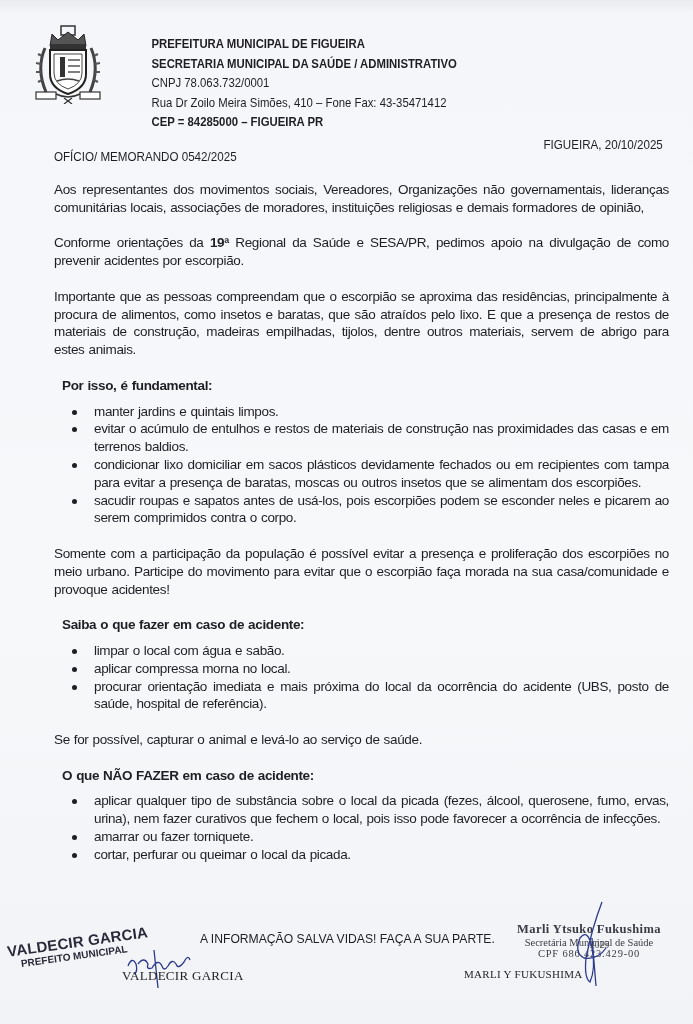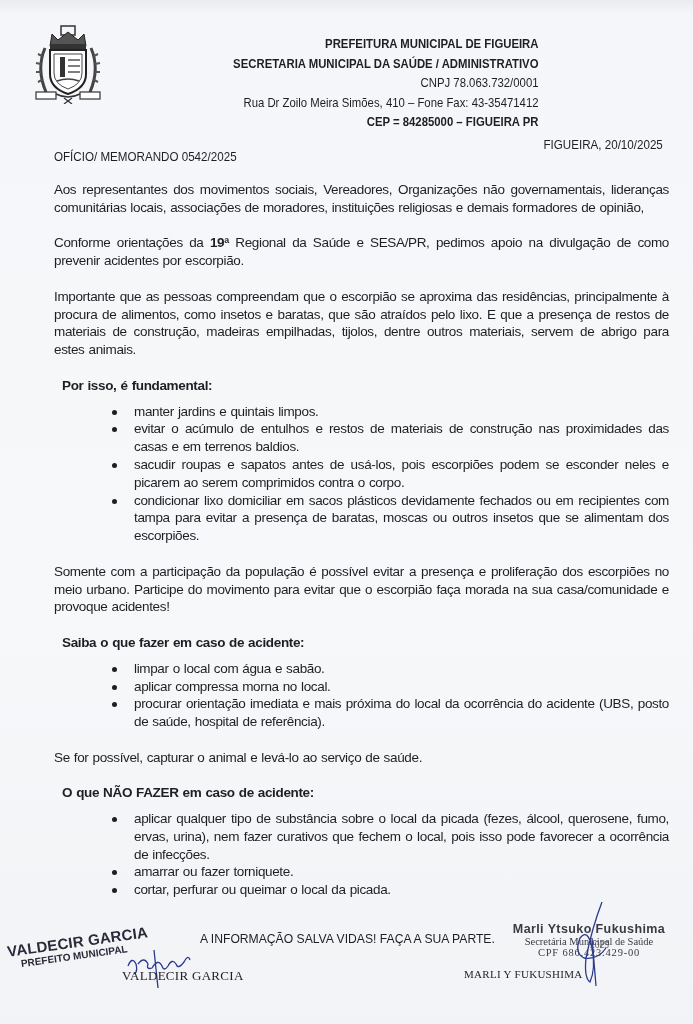--- a/index.html
+++ b/index.html
@@ -11,42 +11,42 @@
     position: relative;
   }
   .page {
     position: absolute; left: 0; top: 0; width: 693px; height: 1024px;
     background: linear-gradient(180deg, #e9ebef 0px, #f5f6f9 14px, #f7f8fa 60%, #f2f3f6 100%);
   }
   .crest {
     position: absolute; left: 30px; top: 24px; width: 76px; height: 80px;
   }
   .header {
-    position: absolute; left: 120px; top: 34px; width: 450px; text-align: right;
+    position: absolute; left: 120px; top: 34px; width: 450px; text-align: left;
     font-family: "Liberation Sans", "DejaVu Sans", sans-serif;
   }
   .header .l { font-size: 13.2px; line-height: 19.5px; transform: scaleX(0.86); white-space: nowrap; }
   .header .b { font-weight: bold; }
   .date {
     position: absolute; right: 30px; top: 137px; font-size: 13.5px;
     font-family: "Liberation Sans", sans-serif; transform: scaleX(0.86); transform-origin: right;
   }
   .memo {
     position: absolute; left: 54px; top: 149px; font-size: 13.5px;
     font-family: "Liberation Sans", sans-serif; transform: scaleX(0.86); transform-origin: left;
   }
   .body {
     position: absolute; left: 54px; top: 181px; width: 615px;
     font-family: "Liberation Sans", "DejaVu Sans", sans-serif;
     font-size: 13.5px; line-height: 17.8px;
   }
   .para { text-align: justify; margin: 0 0 17.8px 0; }
   .heading { font-weight: bold; margin: 8px; }
   ul.list { margin: 0 0 17.8px 0; padding-left: 40px; list-style: none; }
-  ul.list li { position: relative; text-align: justify; margin-left: 40px; }
+  ul.list li { position: relative; text-align: justify; }
   ul.list li::before {
     content: ""; position: absolute; left: -22px; top: 7px; width: 5px; height: 5px;
     border-radius: 50%; background: #1e1e24;
   }
   .cond { letter-spacing: -0.35px; word-spacing: 0.6px; }
   .slogan {
     position: absolute; left: 200px; top: 931px; font-size: 13.5px;
     font-family: "Liberation Sans", sans-serif; white-space: nowrap;
     transform: scaleX(0.9); transform-origin: left;
   }
@@ -59,21 +59,21 @@
   .sig-left-stamp .role { font-size: 10px; margin-left: 12px; }
   .sig-left-name {
     position: absolute; left: 122px; top: 968px; font-size: 13px;
     font-family: "Liberation Serif", serif; letter-spacing: 0.3px;
   }
   .scrawl { position: absolute; }
   .sig-right-stamp {
     position: absolute; left: 494px; top: 922px; width: 190px; text-align: center;
     font-family: "Liberation Serif", serif; color: #3a3a44;
   }
-  .sig-right-stamp .name { font-family: Liberation Sans, sans-serif; font-weight: bold; font-size: 12.5px; letter-spacing: 0.4px; }
+  .sig-right-stamp .name { font-family: Liberation Serif, serif; font-weight: bold; font-size: 12.5px; letter-spacing: 0.4px; }
   .sig-right-stamp .role { font-size: 10.5px; }
   .sig-right-stamp .cpf { font-size: 10.5px; letter-spacing: 0.8px; }
   .sig-right-name {
     position: absolute; left: 464px; top: 968px; font-size: 11px;
     font-family: "Liberation Serif", serif; letter-spacing: 0.3px;
   }
   .sig-right-date { position: absolute; left: 590px; top: 940px; font-size: 9.5px; color: #555; }
 </style>
 </head>
 <body>
@@ -118,22 +118,22 @@
     <p class="para">Aos representantes dos movimentos sociais, Vereadores, Organizações não governamentais, lideranças comunitárias locais, associações de moradores, instituições religiosas e demais formadores de opinião,</p>
 
     <p class="para"><span>Conforme orientações da </span><b>19ª</b><span> Regional da Saúde e SESA/PR,  pedimos apoio na divulgação de como prevenir acidentes por escorpião.</span></p>
 
     <p class="para">Importante que as pessoas compreendam que o escorpião se aproxima das residências, principalmente à procura de alimentos, como insetos e baratas, que são atraídos pelo lixo. E que a presença de restos de materiais de construção, madeiras empilhadas, tijolos, dentre outros materiais, servem de abrigo para estes animais.</p>
 
     <p class="heading">Por isso, é fundamental:</p>
     <ul class="list">
       <li>manter jardins e quintais limpos.</li>
       <li>evitar o acúmulo de entulhos e restos de materiais de construção nas proximidades das casas e em terrenos baldios.</li>
+      <li>condicionar lixo domiciliar em sacos plásticos devidamente fechados ou em recipientes com tampa para evitar a presença de baratas, moscas ou outros insetos que se alimentam dos escorpiões.</li>
       <li>sacudir roupas e sapatos antes de usá-los, pois escorpiões podem se esconder neles e picarem ao serem comprimidos contra o corpo.</li>
-      <li>condicionar lixo domiciliar em sacos plásticos devidamente fechados ou em recipientes com tampa para evitar a presença de baratas, moscas ou outros insetos que se alimentam dos escorpiões.</li>
     </ul>
 
     <p class="para">Somente com a participação da população é possível evitar a presença e proliferação dos escorpiões no meio urbano. Participe do movimento para evitar que o escorpião faça morada na sua casa/comunidade e provoque acidentes!</p>
 
     <p class="heading">Saiba o que fazer em caso de acidente:</p>
     <ul class="list">
       <li>limpar o local com água e sabão.</li>
       <li>aplicar compressa morna no local.</li>
       <li>procurar orientação imediata e mais próxima do local da ocorrência do acidente (UBS, posto de saúde, hospital de referência).</li>
     </ul>

